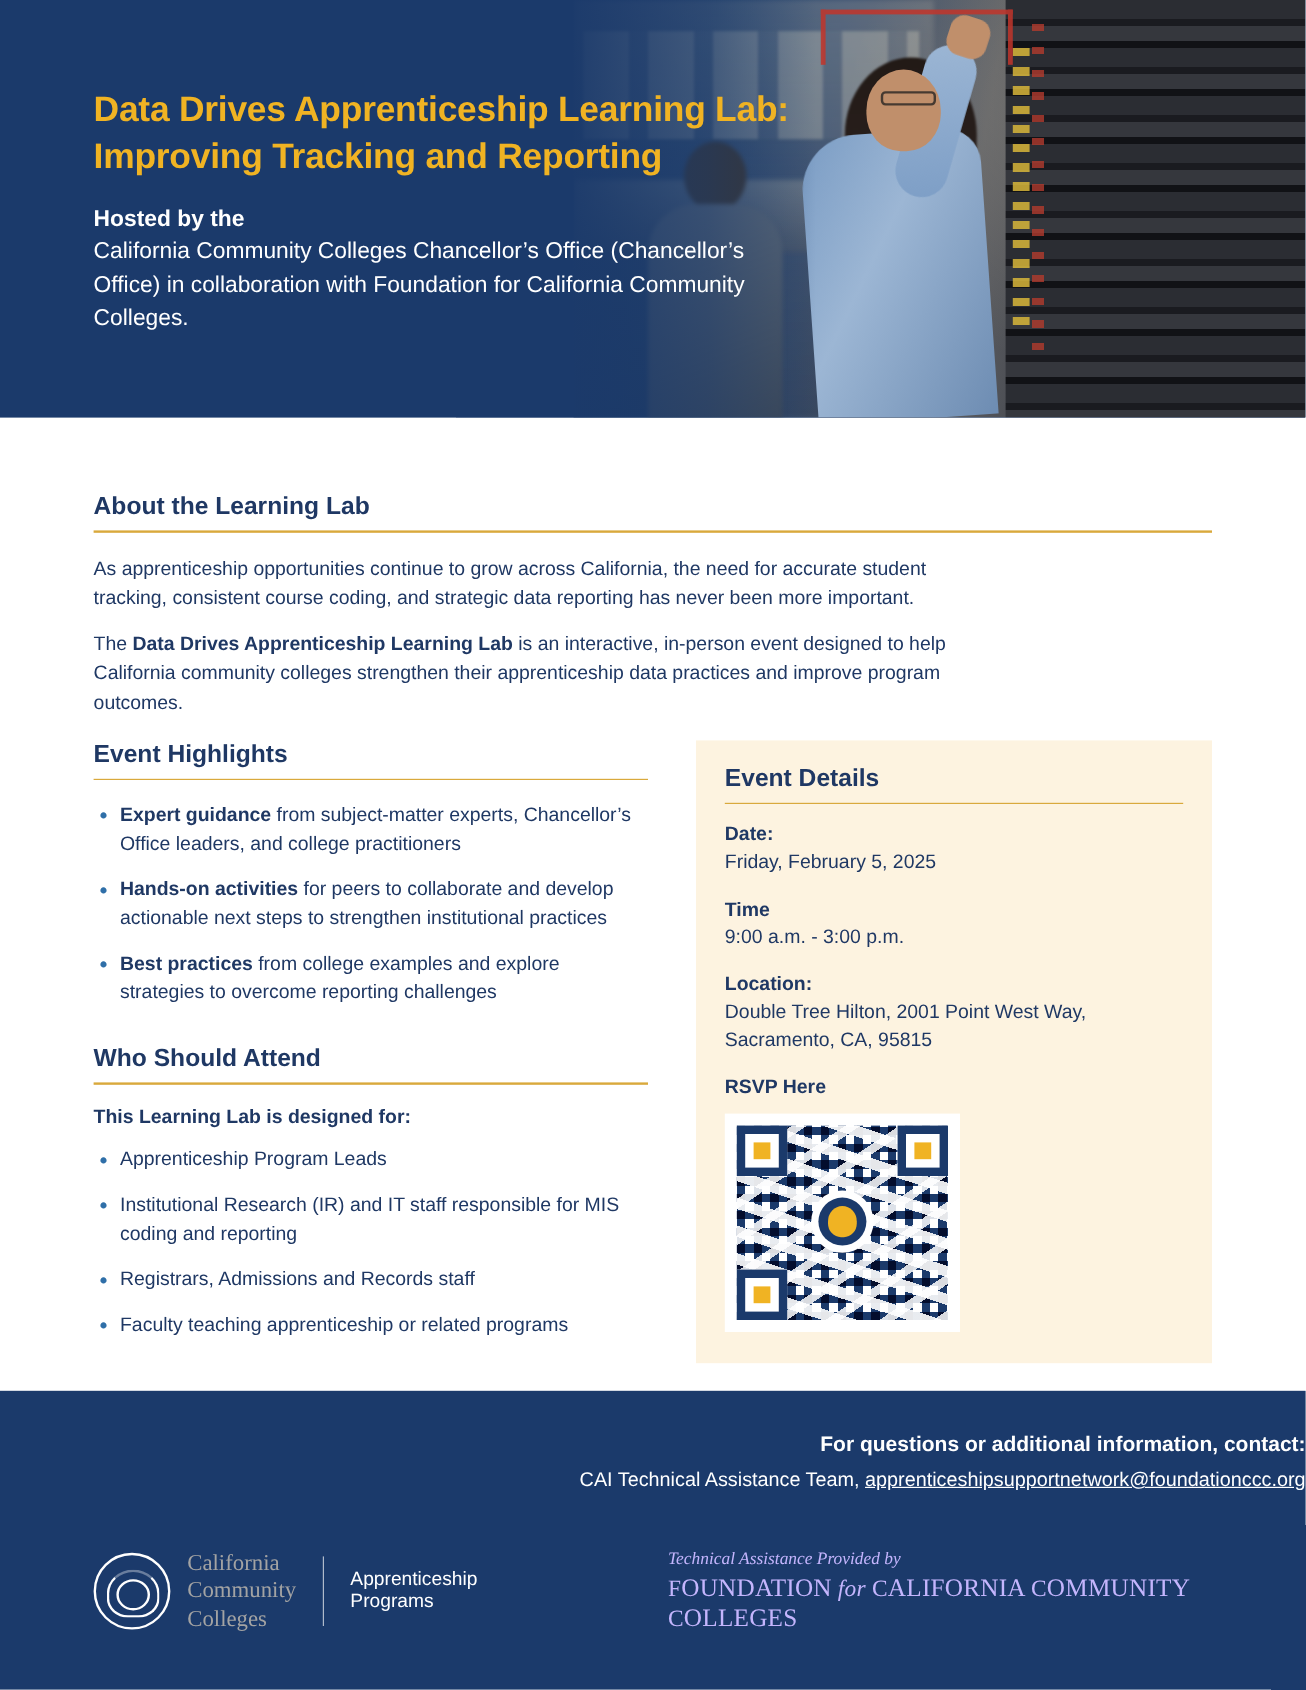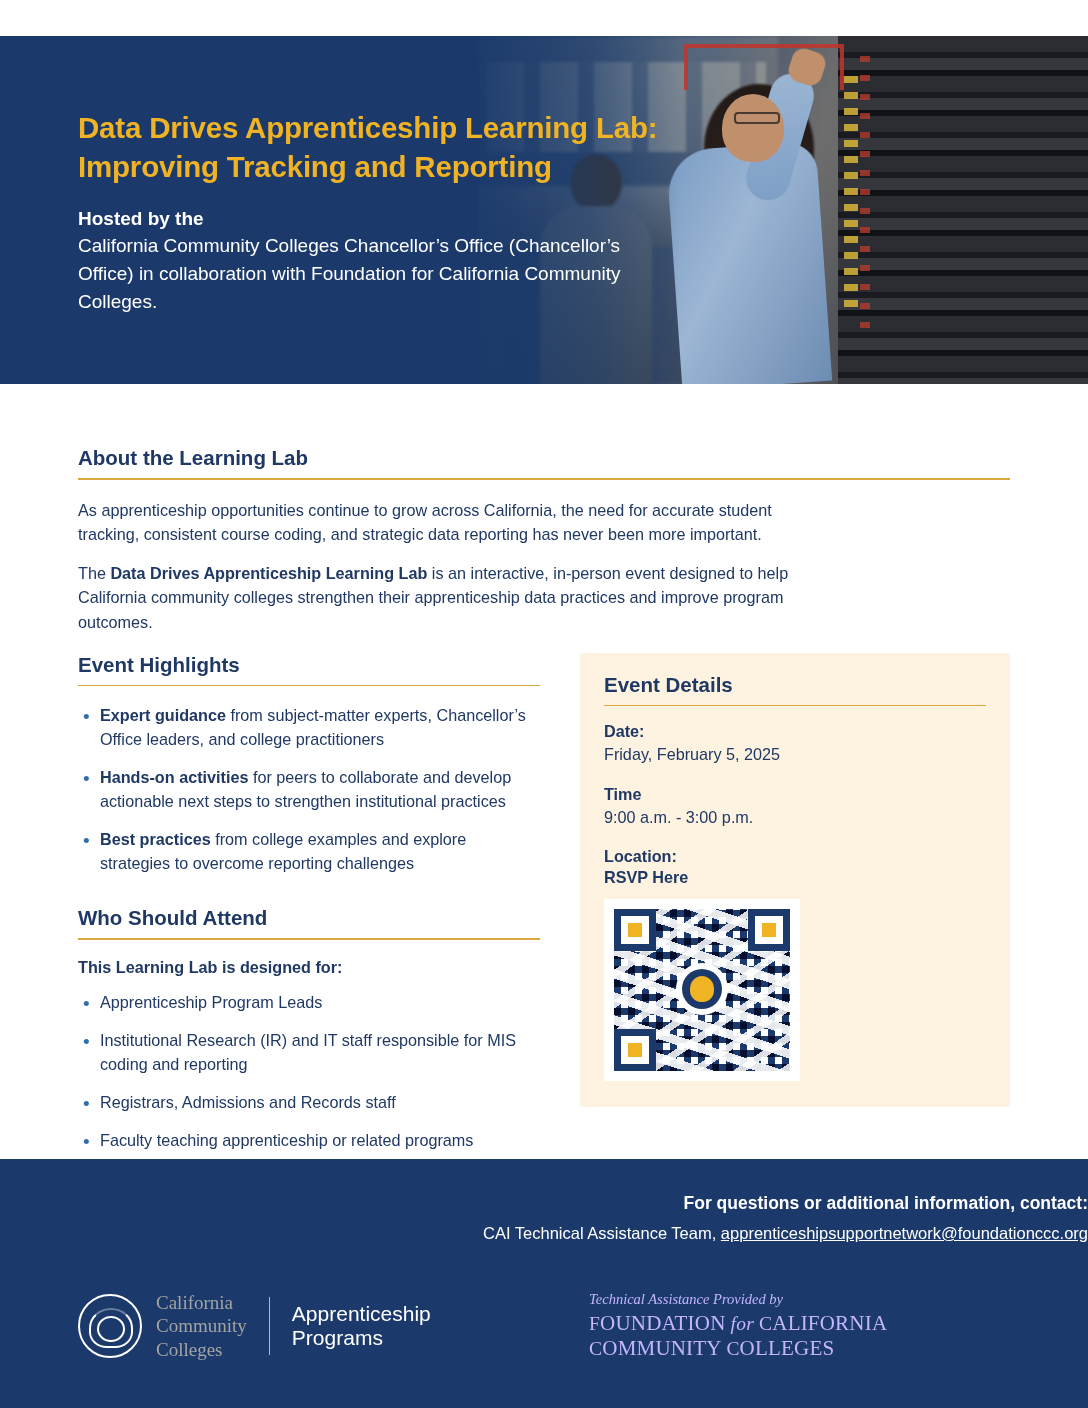--- a/index.html
+++ b/index.html
@@ -13,21 +13,20 @@
     overflow: hidden;
   }
 
   
   .hero {
     position: relative;
     width: 1088px;
     height: 348px;
     background: #1b3a6b;
     overflow: hidden;
-    margin-top: 36px;
   }
   .hero-photo {
     position: absolute;
     top: 0; right: 0;
     width: 610px;
     height: 348px;
     background:
       radial-gradient(circle at 72% 28%, rgba(255,235,200,0.18) 0%, rgba(0,0,0,0) 42%),
       linear-gradient(100deg, #1b3a6b 0%, #25456f 18%, #3c5272 34%, #5d5f63 54%, #3a3c44 74%, #22242b 100%);
     overflow: hidden;
@@ -429,21 +428,21 @@
     line-height: 1.22;
     color: #a3a3a3;
   }
   .divider-v {
     width: 1.4px;
     height: 58px;
     background: rgba(255,255,255,.65);
     margin: 0 22px;
   }
   .apprentice-word {
-    font-size: 21px;
+    font-size: 16px;
     color: #ffffff;
     font-weight: 300;
   }
   .fccc {
     margin-left: 116px;
     color: #c4b5fd;
   }
   .fccc .ta {
     font-family: "Liberation Serif", serif;
     font-style: italic;
@@ -533,20 +532,21 @@
         <h2 class="section-head">Event Details</h2>
         <div class="rule"></div>
 
         <p class="dl-label">Date:</p>
         <p class="dl-value">Friday, February 5, 2025</p>
 
         <p class="dl-label">Time</p>
         <p class="dl-value">9:00 a.m. - 3:00 p.m.</p>
 
         <p class="dl-label">Location:</p>
+        <p class="dl-value">Double Tree Hilton, 2001 Point West Way, Sacramento, CA, 95815</p>
 
         <p class="rsvp-label">RSVP Here</p>
 
         <div class="qr-box">
           <div class="qr">
             <div class="qr-mask"></div>
             <div class="finder tl"></div>
             <div class="finder tr"></div>
             <div class="finder bl"></div>
             <div class="qr-logo">

